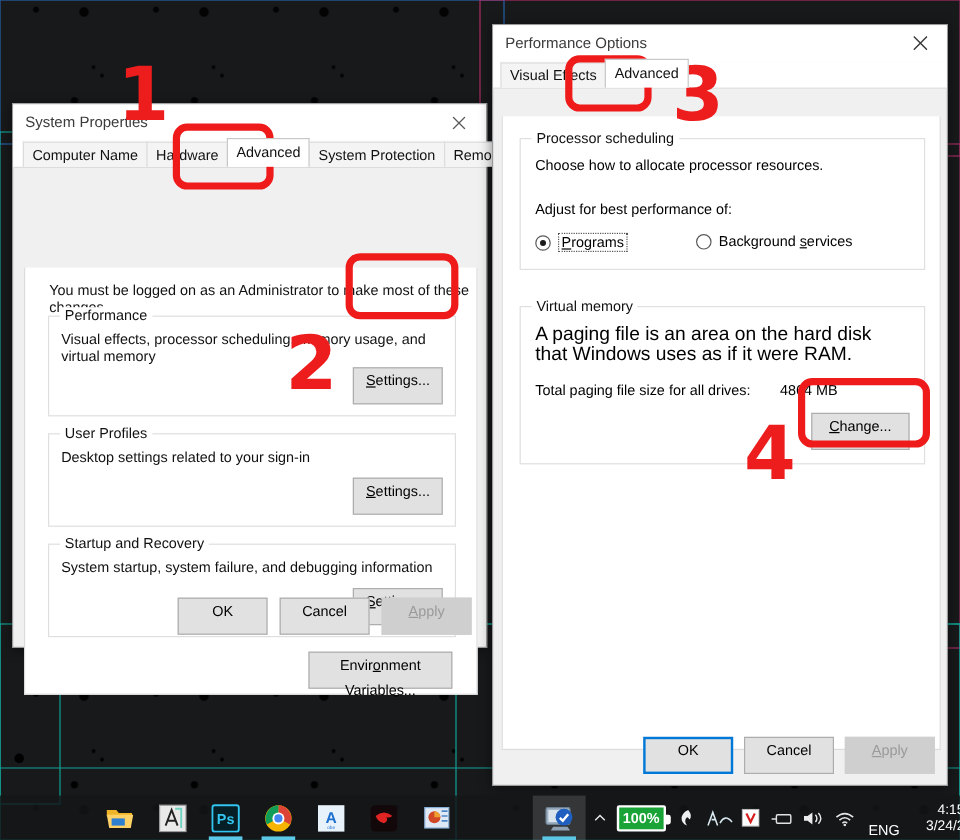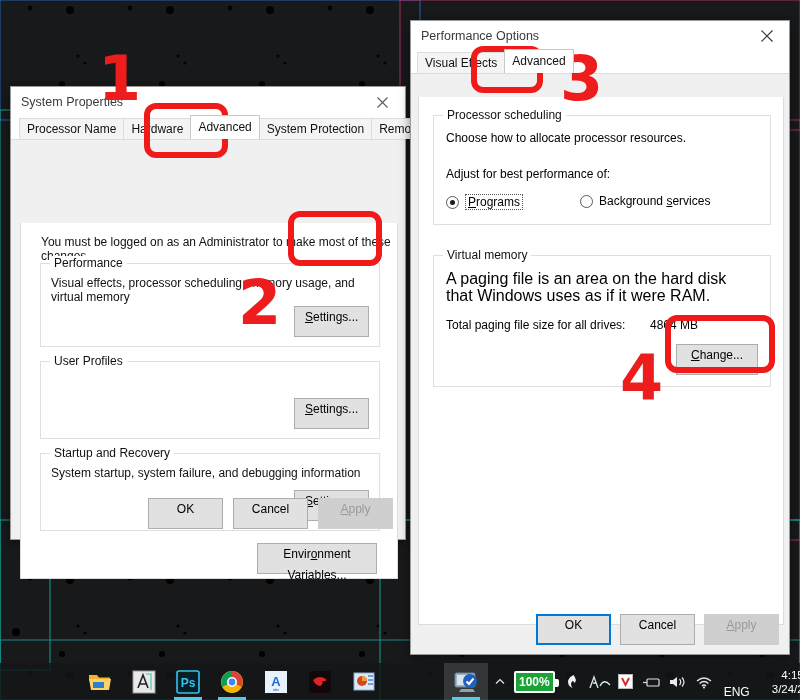--- a/index.html
+++ b/index.html
@@ -276,41 +276,42 @@
     <div class="titlebar">
       <div class="ttl">System Properties</div>
       <div class="closebtn">
         <svg width="11" height="11" viewBox="0 0 11 11">
             <path d="M0.5 0.5 L10.5 10.5 M10.5 0.5 L0.5 10.5" stroke="#5a5a5a" stroke-width="1.1" fill="none"></path>
           </svg>
       </div>
     </div>
 
     <div class="tabstrip">
-      <div class="tab">Processor Name</div>
+      <div class="tab">Computer Name</div>
       <div class="tab">Hardware</div>
       <div class="tab active">Advanced</div>
       <div class="tab">System Protection</div>
       <div class="tab">Remote</div>
     </div>
 
     <div class="tabpanel" style="position:absolute; left:9px; top:136px; width:378px; height:356px;">
 
       <div style="position:absolute; left:20px; top:12px; font-size:12px; color:#111;">You must be logged on as an Administrator to make most of these changes.</div>
 
       <div class="group" style="position:absolute; left:19px; top:40px; width:340px; height:84px;">
         <span class="glabel">Performance</span>
         <div style="position:absolute; left:10px; top:12px; font-size:12px; color:#111;">Visual effects, processor scheduling, memory usage, and virtual memory</div>
         <div class="btn" style="position:absolute; right:10px; bottom:9px; width:74px;">
           <span class="acc">S</span><span>ettings...</span>
         </div>
       </div>
 
       <div class="group" style="position:absolute; left:19px; top:138px; width:340px; height:78px;">
         <span class="glabel">User Profiles</span>
+        <div style="position:absolute; left:10px; top:12px; font-size:12px; color:#111;">Desktop settings related to your sign-in</div>
         <div class="btn" style="position:absolute; right:10px; bottom:9px; width:74px;">
           <span class="acc">S</span><span>ettings...</span>
         </div>
       </div>
 
       <div class="group" style="position:absolute; left:19px; top:230px; width:340px; height:78px;">
         <span class="glabel">Startup and Recovery</span>
         <div style="position:absolute; left:10px; top:12px; font-size:12px; color:#111;">System startup, system failure, and debugging information</div>
         <div class="btn" style="position:absolute; right:10px; bottom:9px; width:74px;">
           <span class="acc">S</span><span>ettings...</span>

